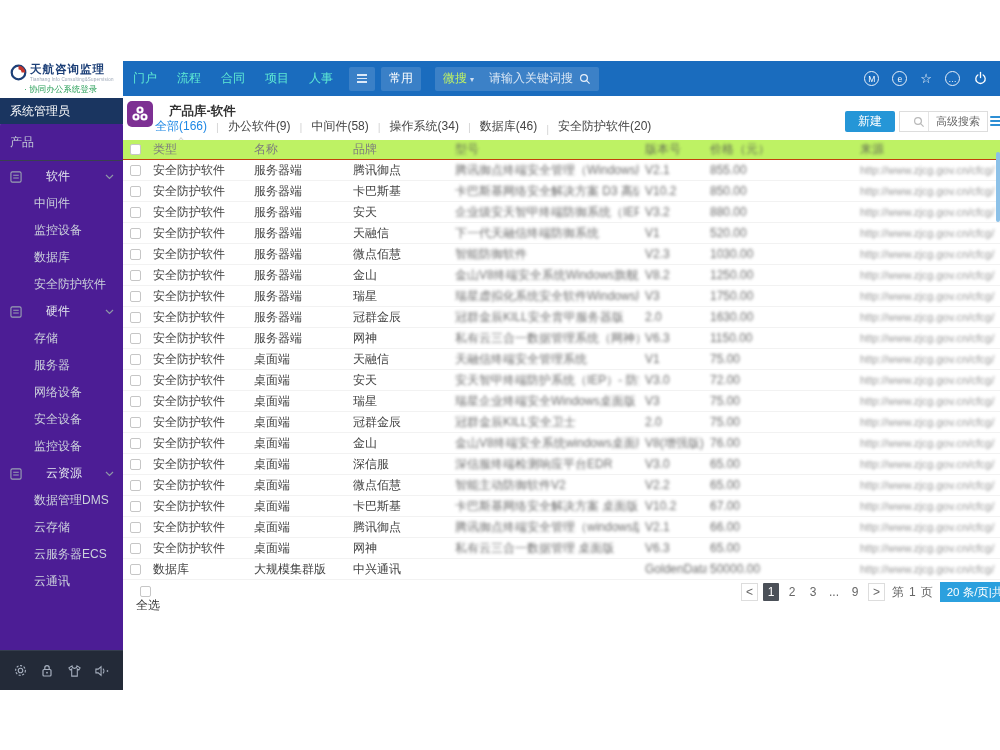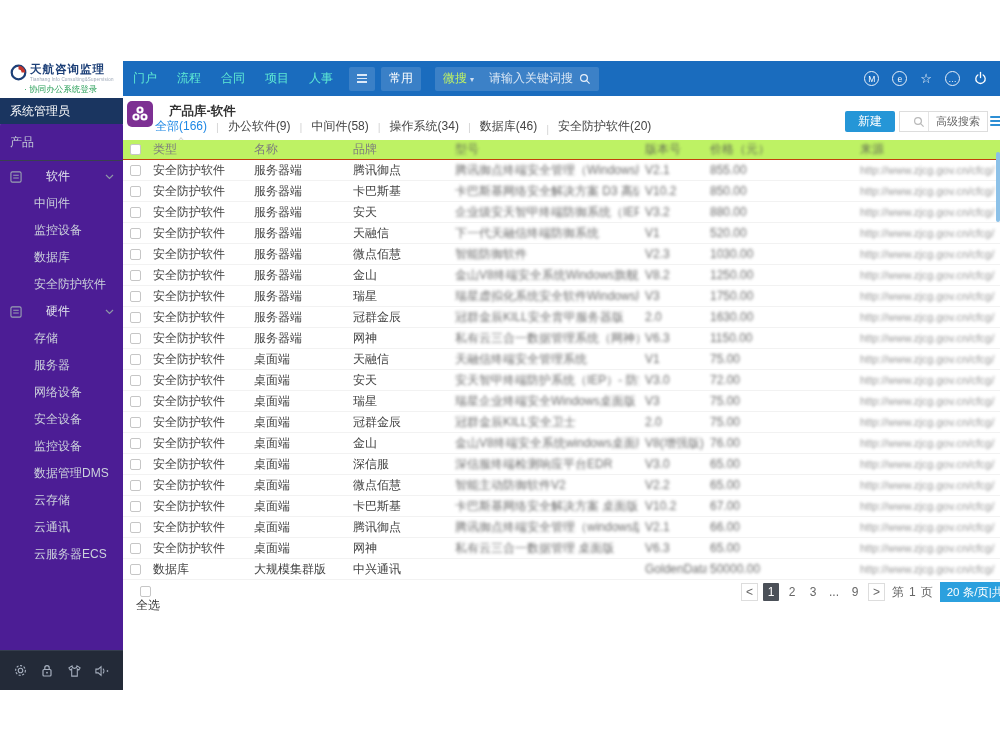--- a/index.html
+++ b/index.html
@@ -195,28 +195,39 @@
 
         <div class="side-item">网络设备</div>
 
         <div class="side-item">安全设备</div>
 
         <div class="side-item">监控设备</div>
 
     </div>
 
     <div>
+      <div class="side-group-header">
+        <svg width="12" height="12" viewBox="0 0 13 13">
+            <rect x="1" y="1" width="11" height="11" rx="1.5" fill="none" stroke="#99a2b2" stroke-width="1.2"></rect>
+            <line x1="3.5" y1="4.6" x2="9.5" y2="4.6" stroke="#99a2b2" stroke-width="1.1"></line>
+            <line x1="3.5" y1="7.6" x2="9.5" y2="7.6" stroke="#99a2b2" stroke-width="1.1"></line>
+          </svg>
+        <span class="glabel">云资源</span>
+        <svg class="side-chevron" width="9" height="6" viewBox="0 0 9 6">
+            <polyline points="1,1 4.5,4.5 8,1" fill="none" stroke="#8d96a6" stroke-width="1.2"></polyline>
+          </svg>
+      </div>
 
         <div class="side-item">数据管理DMS</div>
 
         <div class="side-item">云存储</div>
 
+        <div class="side-item">云服务器ECS</div>
+
         <div class="side-item">云通讯</div>
-
-        <div class="side-item">云服务器ECS</div>
 
     </div>
 
     <div class="sidebar-footer">
       <span class="foot-icon">
         <svg width="15" height="15" viewBox="0 0 16 16">
             <circle cx="8" cy="8" r="2.4" fill="none" stroke="#a7b0bf" stroke-width="1.2"></circle>
             <circle cx="8" cy="8" r="5.2" fill="none" stroke="#a7b0bf" stroke-width="1.2" stroke-dasharray="2.2 1.7"></circle>
           </svg>
       </span>

